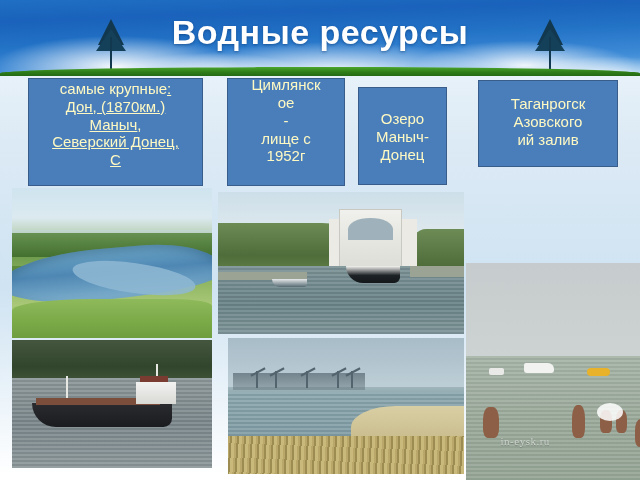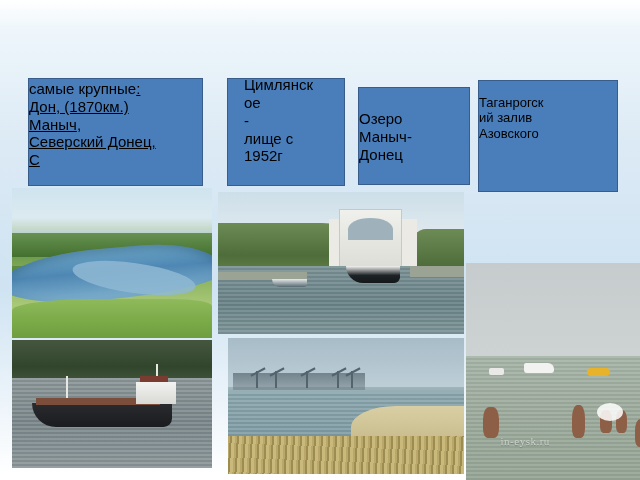--- a/index.html
+++ b/index.html
@@ -42,33 +42,33 @@
     border-left:13px solid transparent;border-right:13px solid transparent;border-bottom:26px solid #12384f;}
   .tree .crown2{position:absolute;left:50%;top:10px;width:0;height:0;margin-left:-15px;
     border-left:15px solid transparent;border-right:15px solid transparent;border-bottom:22px solid #15405a;}
   .tree-left{left:96px;}
   .tree-right{left:535px;}
 
   
   .cbox{
     position:absolute;box-sizing:border-box;
     background:#4a7ebb;border:1px solid #385d8a;
-    color:#000000;text-align:left;overflow:hidden;
+    color:#fef9c3;text-align:center;overflow:hidden;
   }
   .cbox .inner{position:absolute;left:0;width:100%;}
   .cbox .ln{display:block;line-height:1.19;}
   .u{text-decoration:underline;}
 
   #box1{left:28px;top:78px;width:175px;height:108px;font-size:15px;}
   #box1 .inner{top:-17px;}
   #box2{left:227px;top:78px;width:118px;height:108px;font-size:15px;}
-  #box2 .inner{top:-3px;margin-left:16px;}
-  #box3{left:358px;top:87px;width:112px;height:98px;font-size:15px;}
+  #box2 .inner{top:-3px;}
+  #box3{left:358px;top:87px;width:89px;height:98px;font-size:15px;}
   #box3 .inner{top:22px;}
-  #box4{left:478px;top:80px;width:140px;height:112px;font-size:13px;}
+  #box4{left:478px;top:80px;width:140px;height:87px;font-size:15px;}
   #box4 .inner{top:14px;}
 
   
   .photo{position:absolute;overflow:hidden;background:#bcd;}
 
   
   #photo-river{left:12px;top:188px;width:200px;height:150px;
     background:
       linear-gradient(180deg,#cfe3ef 0%,#d9e9f2 22%,#bcd3c8 30%,#9fc08c 36%,#6f9c4e 46%,#8bb35f 60%,#a9c878 78%,#95bd63 100%);
   }
@@ -207,20 +207,34 @@
   .wm{
     position:absolute;left:18%;top:74%;color:#cfd6cf;font-size:11px;
     letter-spacing:.5px;text-shadow:0 1px 1px rgba(0,0,0,.28);
   }
 </style>
 </head>
 <body>
 
 <div class="slide">
 
+  <div class="header">
+    <div class="tree tree-left">
+      <span class="crown"></span>
+        <span class="crown2"></span>
+        <span class="trunk"></span>
+    </div>
+    <div class="tree tree-right">
+      <span class="crown"></span>
+        <span class="crown2"></span>
+        <span class="trunk"></span>
+    </div>
+    <div class="grass"></div>
+    <div class="title">Водные ресурсы</div>
+  </div>
 
   <div class="cbox" id="box1">
     <div class="inner">
       <span class="ln">Всего 150 рек</span>
       <span class="ln">самые крупные<span class="u">:</span></span>
       <span class="ln u">Дон, (1870км.)</span>
       <span class="ln"><span class="u">Маныч</span>,</span>
       <span class="ln u">Северский Донец,</span>
       <span class="ln u">С</span>
     </div>
@@ -240,22 +254,22 @@
     <div class="inner">
       <span class="ln">Озеро</span>
       <span class="ln">Маныч-</span>
       <span class="ln">Донец</span>
     </div>
   </div>
 
   <div class="cbox" id="box4">
     <div class="inner">
       <span class="ln">Таганрогск</span>
+      <span class="ln">Азовского</span>
       <span class="ln">ий залив</span>
-      <span class="ln">Азовского</span>
     </div>
   </div>
 
   <div class="photo" id="photo-river">
     <span class="horizon"></span>
       <span class="trees"></span>
       <span class="bank"></span>
     <span class="river"></span>
       <span class="river2"></span>
       <span class="field"></span>

